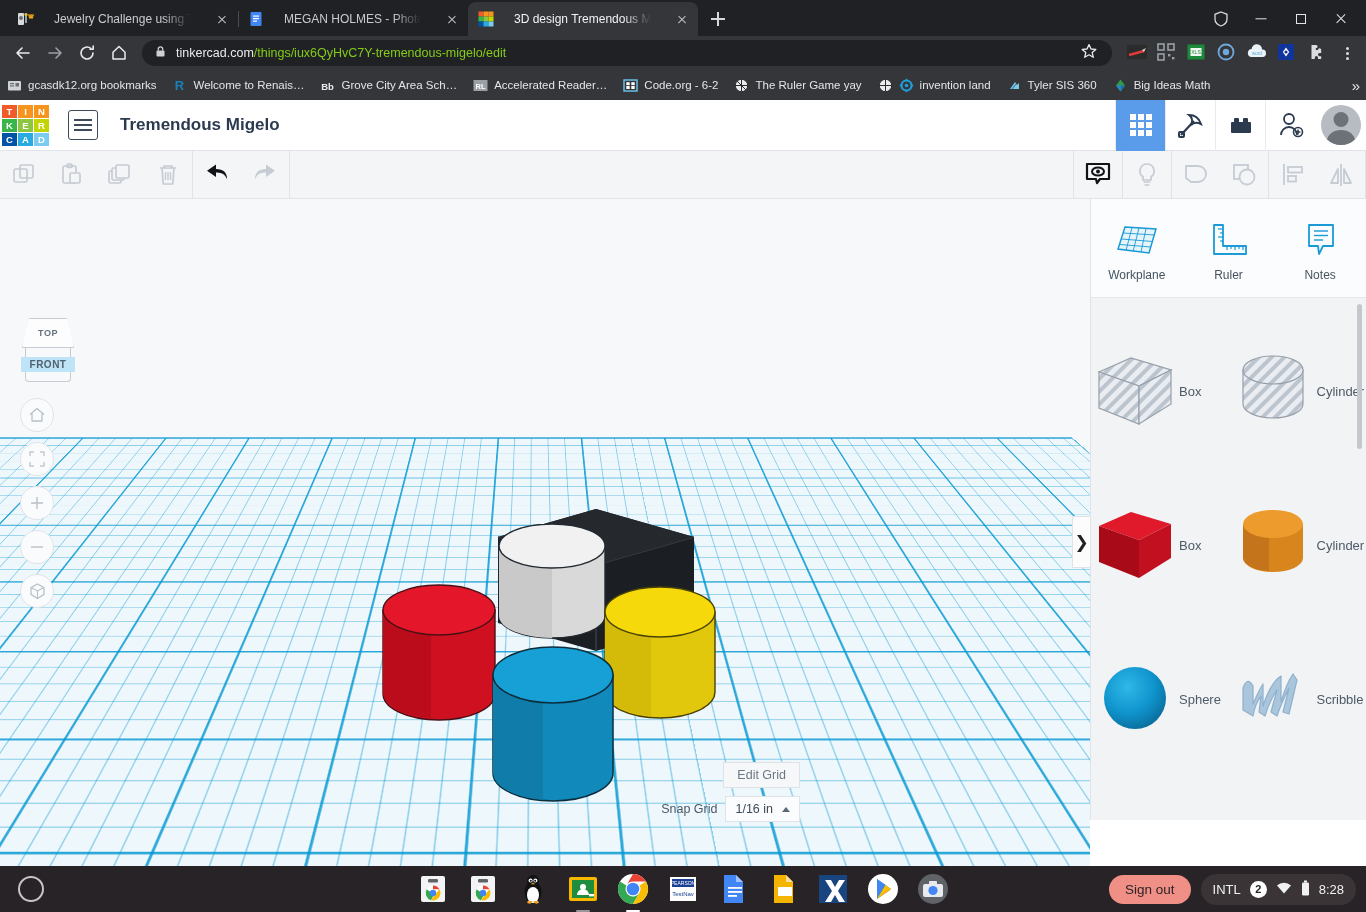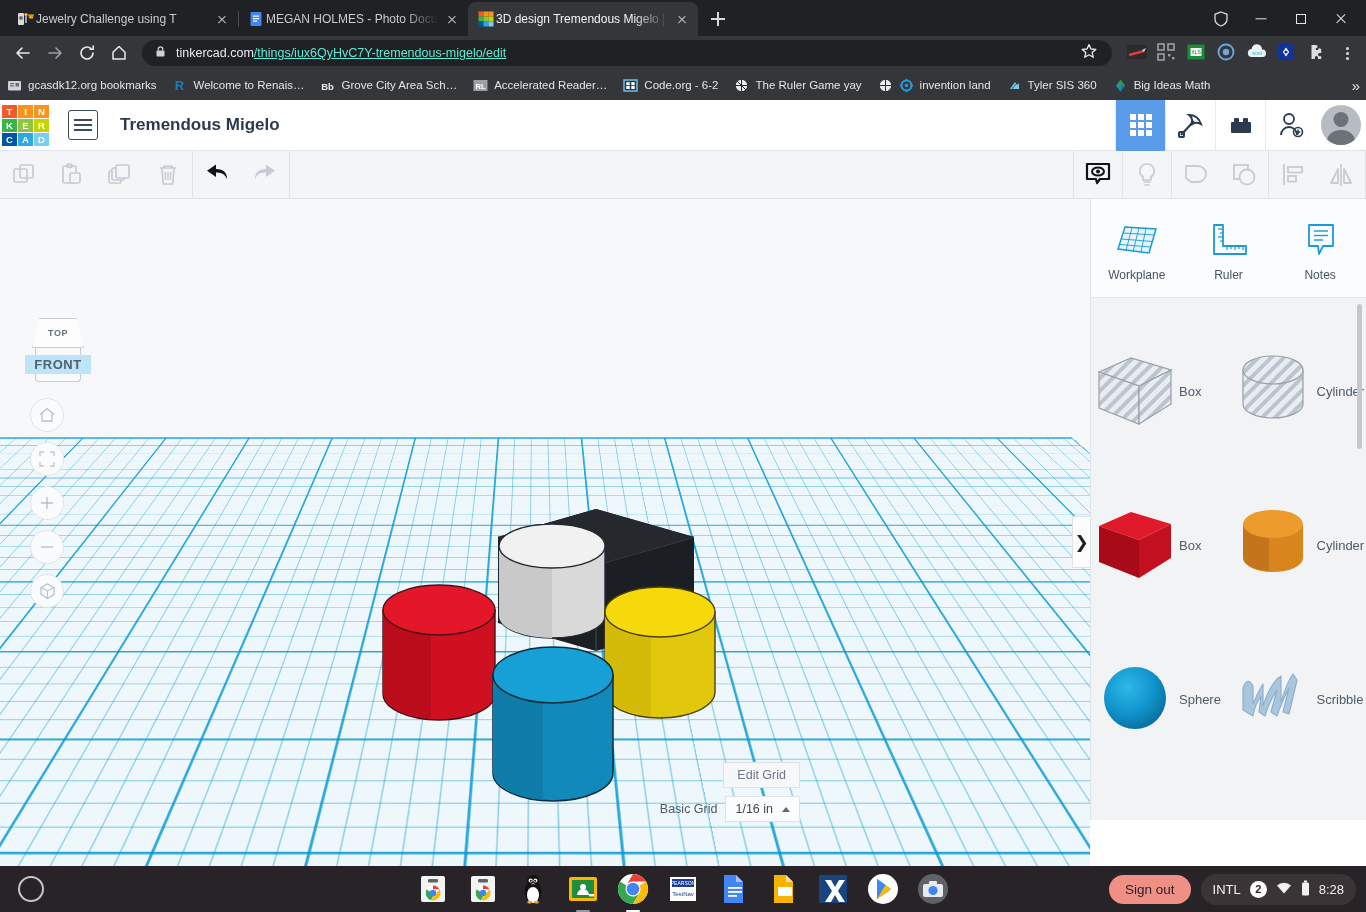--- a/index.html
+++ b/index.html
@@ -11,21 +11,21 @@
   }
   .screen { position: relative; width: 1366px; height: 912px; }
 
   
   .browser { position: absolute; inset: 0 0 46px 0; background: #202124; }
 
   .tabstrip { height: 36px; background: #202124; display: flex; align-items: flex-end; padding-left: 8px; position: relative; }
   .tab {
     height: 34px; width: 230px; display: flex; align-items: center;
     border-radius: 8px 8px 0 0; padding: 0 8px 0 10px; position: relative;
-    color: #c8ccd0; font-size: 12px; gap: 2px; cursor: default;
+    color: #c8ccd0; font-size: 12px; gap: 20px; cursor: default;
   }
   .tab.active { background: #35363a; color: #f1f3f4; }
   .tab .favicon { width: 16px; height: 16px; flex: 0 0 16px; position: relative; }
   .tab .title { flex: 1; white-space: nowrap; overflow: hidden;
     -webkit-mask-image: linear-gradient(to right, #000 78%, transparent 98%);
     mask-image: linear-gradient(to right, #000 78%, transparent 98%); }
   .tab .tclose { width: 16px; height: 16px; flex: 0 0 16px; position: relative; opacity:.9; }
   .tab .tclose::before, .tab .tclose::after {
     content:""; position:absolute; left:3px; top:7.5px; width:10px; height:1.4px; background:#cdd1d5; }
   .tab .tclose::before { transform: rotate(45deg); }
@@ -48,21 +48,21 @@
 
   .toolbar2 { height: 34px; background: #35363a; display: flex; align-items: center; padding: 0 8px; gap: 2px; }
   .navbtn { width: 30px; height: 30px; display:flex; align-items:center; justify-content:center; border-radius: 50%; }
   .omnibox {
     flex: 1; height: 26px; background: #202124; border-radius: 13px;
     display: flex; align-items: center; padding: 0 10px 0 12px; margin: 0 6px;
     color:#e8eaed; font-size: 12.5px; gap: 9px;
   }
   .omnibox .url { flex:1; white-space:nowrap; overflow:hidden; }
   .omnibox .url .host { color:#e8eaed; }
-  .omnibox .url .rest { color:#5eead4;text-decoration:underline; }
+  .omnibox .url .rest { color:#84cc16; }
   .starbtn { width:22px; height:22px; }
   .ext { width: 22px; height: 22px; margin-left: 6px; position:relative; }
   .kebab { width: 22px; height: 22px; margin-left:6px; position:relative; }
   .kebab span { position:absolute; left:9.5px; width:3px; height:3px; border-radius:50%; background:#dadce0; }
   .kebab span:nth-child(1){ top:5px; } .kebab span:nth-child(2){ top:10px; } .kebab span:nth-child(3){ top:15px; }
 
   .bookmarks { height: 30px; background:#35363a; display:flex; align-items:center; padding: 0 0; gap: 2px; overflow:hidden; }
   .bm { display:flex; align-items:center; gap:6px; padding: 3px 7px; border-radius: 4px; color:#e3e5e8; font-size: 11.5px; white-space:nowrap; }
   .bm .bmi { width:15px; height:15px; flex:0 0 15px; position:relative; }
   .bm-more { color:#e3e5e8; font-size:15px; margin-left:auto; padding: 0 6px; }
@@ -101,30 +101,30 @@
     background:
       repeating-linear-gradient(to right, rgba(0,150,210,.42) 0 1px, transparent 1px 20px),
       repeating-linear-gradient(to bottom, rgba(0,150,210,.42) 0 1px, transparent 1px 20px),
       repeating-linear-gradient(to right, rgba(0,150,210,.75) 0 1.6px, transparent 1.6px 100px),
       repeating-linear-gradient(to bottom, rgba(0,150,210,.75) 0 1.6px, transparent 1.6px 100px),
       #eef7fb;
     box-shadow: 0 0 0 2px rgba(0,150,210,.6);
   }
   .vp-overlay { position:absolute; inset:0; }
 
-  .nav-tools { position:absolute; left: 30px; top: 115px; width: 40px; }
+  .nav-tools { position:absolute; left: 20px; top: 115px; width: 40px; }
   .viewcube { width: 64px; height: 74px; margin-left:-4px; position:relative; }
   .vc-top { position:absolute; left:6px; top:4px; width:52px; height:30px; background:#fdfdfd;
     border:1px solid #c6ccd3; border-radius:3px 3px 0 0;
     clip-path: polygon(14% 0, 86% 0, 100% 100%, 0 100%);
     display:flex; align-items:center; justify-content:center; font-size:9px; font-weight:bold; color:#63707f; letter-spacing:.5px; }
   .vc-front { position:absolute; left:9px; top:34px; width:46px; height:34px; background:#f8f9fa;
     border:1px solid #c6ccd3; border-top:none; border-radius:0 0 4px 4px;
     display:flex; align-items:center; justify-content:center; }
-  .vc-front span { background:#bfe4f7; color:#51616f; font-size:13px; font-weight:bold; padding:2px 9px; letter-spacing:.5px; }
+  .vc-front span { background:#bfe4f7; color:#51616f; font-size:10px; font-weight:bold; padding:2px 9px; letter-spacing:.5px; }
   .navcircle { width: 34px; height: 34px; border-radius:50%; border:1px solid #dfe3e7; background:#fafbfc;
     display:flex; align-items:center; justify-content:center; margin-top: 10px; }
 
   .panel-handle { position:absolute; right: 276px; top: 416px; width: 18px; height: 52px; background:#fcfcfd;
     border:1px solid #dfe3e8; border-right:none; display:flex; align-items:center; justify-content:center;
     font-size: 17px; color:#222; font-family:"Liberation Sans", sans-serif; }
 
   .edit-grid { position:absolute; right: 290px; bottom: 78px; height:26px; padding:0 13px; background:#f6f7f9; border:1px solid #dfe3e8;
     color:#6b7886; font-size:12.5px; display:flex; align-items:center; }
   .snap-row { position:absolute; right: 290px; bottom: 44px; display:flex; align-items:center; gap:8px; }
@@ -657,21 +657,21 @@
         <div class="navcircle">
           <svg width="19" height="19" viewBox="0 0 19 19">
               <path d="M9.5 2 L16 5.6 V12.4 L9.5 16.5 L3 12.4 V5.6 Z" fill="none" stroke="#b9c0c8" stroke-width="1.3"></path>
               <path d="M3 5.6 L9.5 9 L16 5.6 M9.5 9 V16.5" fill="none" stroke="#b9c0c8" stroke-width="1.1"></path>
             </svg>
         </div>
       </div>
 
       <div class="edit-grid">Edit Grid</div>
       <div class="snap-row">
-        <span class="snap-label">Basic Grid</span>
+        <span class="snap-label">Snap Grid</span>
         <span class="snap-select">
           <span>1/16 in</span>
           <span class="caret-up"></span>
         </span>
       </div>
     </div>
 
     <div class="panel-handle">❯</div>
 
     <div class="rpanel" style="top:99px;">

